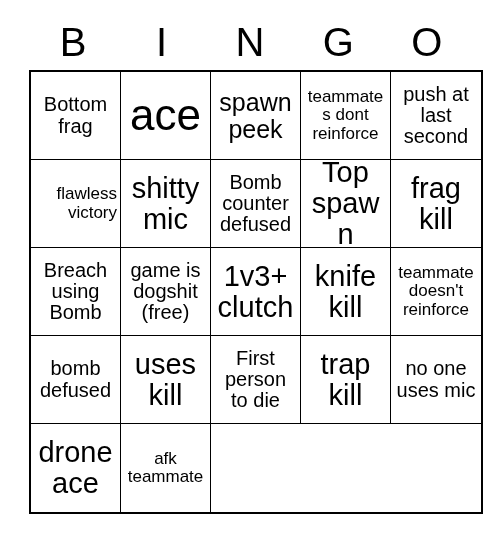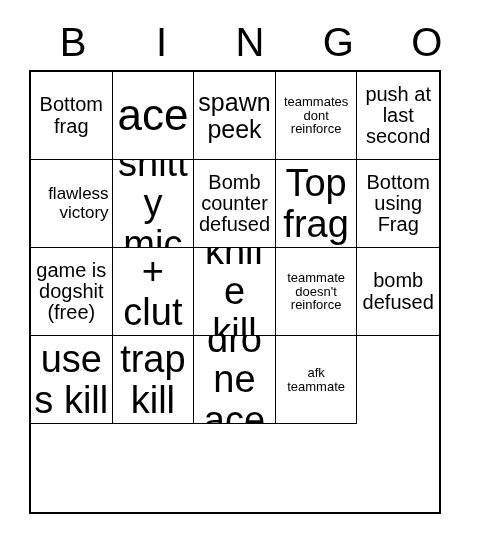--- a/index.html
+++ b/index.html
@@ -37,21 +37,21 @@
     font-size: 40px;
     font-weight: 400;
     line-height: 1;
     letter-spacing: 0px;
     color: #000000;
   }
   #grid {
     position: absolute;
     left: 29px;
     top: 70px;
-    width: 412px;
+    width: 454px;
     height: 444px;
     box-sizing: border-box;
     border: 2px solid #000000;
     display: grid;
     grid-template-columns: repeat(5, 1fr);
     grid-template-rows: repeat(5, 1fr);
     background: #ffffff;
   }
   .cell {
     box-sizing: border-box;
@@ -71,25 +71,25 @@
     align-items: center;
   }
   .cell:nth-child(n+21) {
     border-bottom: none;
   }
   .cell-text {
     display: block;
     width: 100%;
     word-wrap: break-word;
   }
-  .fs-xs { font-size: 13px; }
+  .fs-xs { font-size: 17px; }
   .fs-sm { font-size: 17px; text-align: right; }
   .fs-md { font-size: 20px; }
   .fs-lg { font-size: 25px; }
-  .fs-xl { font-size: 38px; }
+  .fs-xl { font-size: 29px; }
   .fs-xxl { font-size: 44px; }
 </style>
 </head>
 <body>
 
 <div id="bingo-card">
 
   <div id="header-row">
       <div class="header-letter">B</div>
       <div class="header-letter">I</div>
@@ -117,45 +117,54 @@
       <div class="cell">
         <span class="cell-text fs-sm">flawless victory</span>
       </div>
       <div class="cell">
         <span class="cell-text fs-xl">shitty mic</span>
       </div>
       <div class="cell">
         <span class="cell-text fs-md">Bomb counter defused</span>
       </div>
       <div class="cell">
-        <span class="cell-text fs-xl">Top frag</span>
+        <span class="cell-text fs-xl">Top spawn</span>
       </div>
       <div class="cell">
-        <span class="cell-text fs-md">Bottom using Frag</span>
+        <span class="cell-text fs-xl">frag kill</span>
+      </div>
+      <div class="cell">
+        <span class="cell-text fs-md">Breach using Bomb</span>
       </div>
       <div class="cell">
         <span class="cell-text fs-md">game is dogshit (free)</span>
       </div>
       <div class="cell">
         <span class="cell-text fs-xl">1v3+ clutch</span>
       </div>
       <div class="cell">
         <span class="cell-text fs-xl">knife kill</span>
       </div>
       <div class="cell">
         <span class="cell-text fs-xs">teammate doesn't reinforce</span>
       </div>
       <div class="cell">
         <span class="cell-text fs-md">bomb defused</span>
       </div>
       <div class="cell">
         <span class="cell-text fs-xl">uses kill</span>
       </div>
       <div class="cell">
+        <span class="cell-text fs-md">First person to die</span>
+      </div>
+      <div class="cell">
         <span class="cell-text fs-xl">trap kill</span>
+      </div>
+      <div class="cell">
+        <span class="cell-text fs-md">no one uses mic</span>
       </div>
       <div class="cell">
         <span class="cell-text fs-xl">drone ace</span>
       </div>
       <div class="cell">
         <span class="cell-text fs-xs">afk teammate</span>
       </div>
     </div>
 
 </div>

